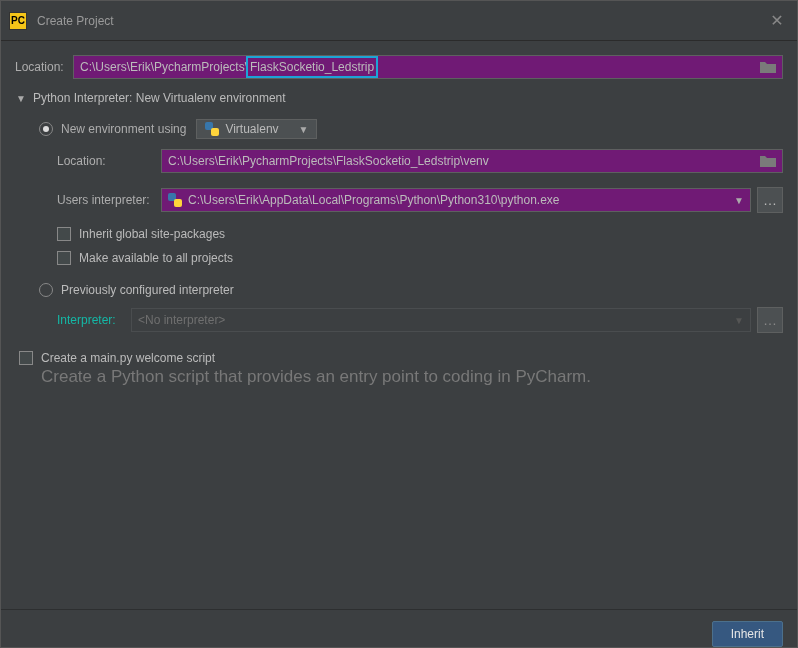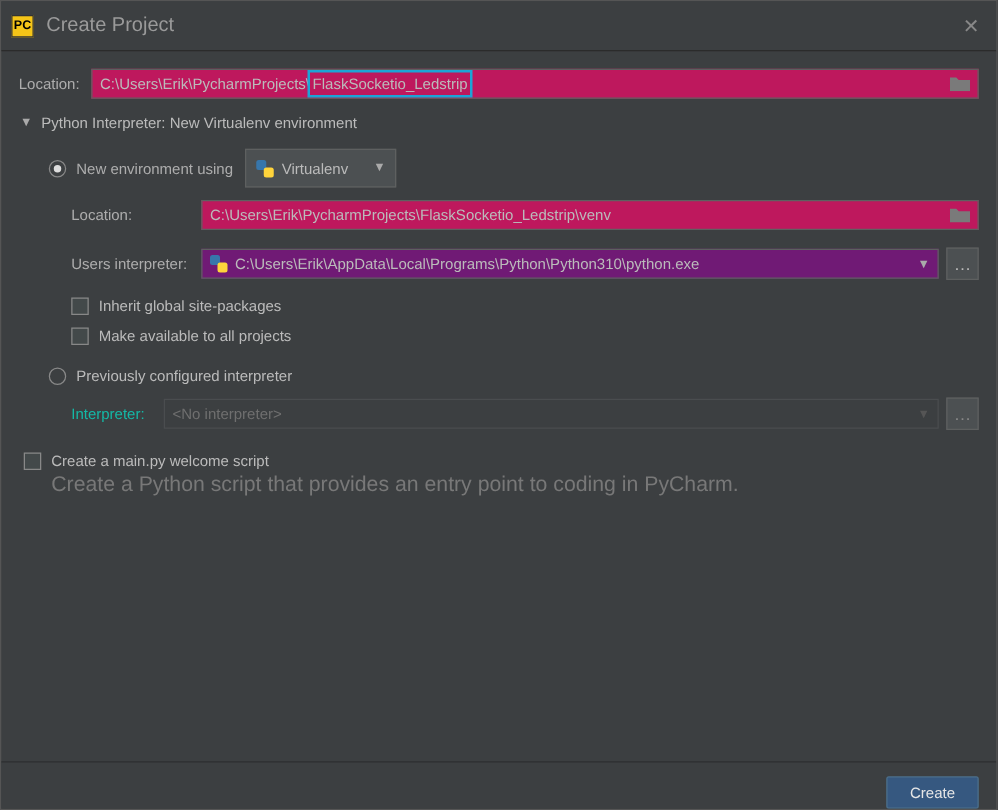--- a/index.html
+++ b/index.html
@@ -26,39 +26,39 @@
     background: #f5c518;
     border: 1px solid #333;
     display: flex;
     align-items: center;
     justify-content: center;
     font-size: 10px;
     font-weight: bold;
     color: #000;
     margin-right: 10px;
   }
-  .titlebar .title { color: #9a9a9a; font-size: 16px; }
+  .titlebar .title { color: #9a9a9a; font-size: 12px; }
   .titlebar .close {
     margin-left: auto;
     color: #888;
     font-size: 16px;
     width: 24px;
     text-align: center;
     cursor: pointer;
   }
   .content {
     padding: 14px 14px 0 14px;
     height: calc(100% - 30px - 48px);
     overflow: hidden;
   }
   .row { display: flex; align-items: center; margin-bottom: 10px; }
   .label { color: #adadad; }
   .field {
     flex: 1;
-    background: #be185d;
+    background: #701a75;
     border: 1px solid #5e6060;
     height: 24px;
     display: flex;
     align-items: center;
     padding: 0 6px;
     color: #bbb;
     position: relative;
   }
   .field-text { white-space: pre; }
   .highlight-box {
@@ -100,21 +100,21 @@
   }
   .radio.selected::after {
     content: "";
     width: 6px; height: 6px;
     background: #ddd;
     border-radius: 50%;
   }
   .dropdown {
     background: #4c5052;
     border: 1px solid #5e6060;
-    height: 31px;
+    height: 20px;
     display: inline-flex;
     align-items: center;
     padding: 0 8px;
     color: #bbb;
     min-width: 120px;
   }
   .dropdown .dd-py {
     width: 14px; height: 14px;
     margin-right: 6px;
     position: relative;
@@ -270,14 +270,14 @@
 
   <div class="row" style="margin-bottom:2px;padding-left:4px">
     <span class="checkbox"></span>
     <span>Create a main.py welcome script</span>
   </div>
   <div class="helper" style="padding-left:26px">Create a Python script that provides an entry point to coding in PyCharm.</div>
 
 </div>
 
 <div class="bottom-bar">
-  <div class="btn">Create</div>
+  <div class="btn">Inherit</div>
 </div>
 
 </body></html>

